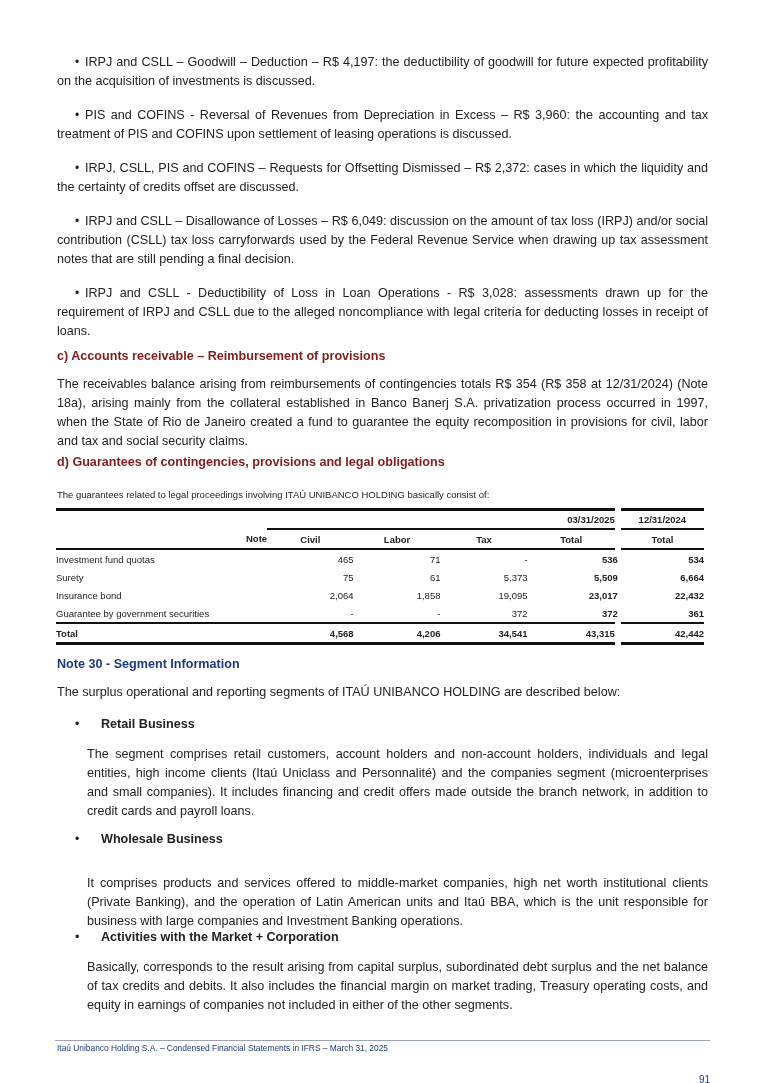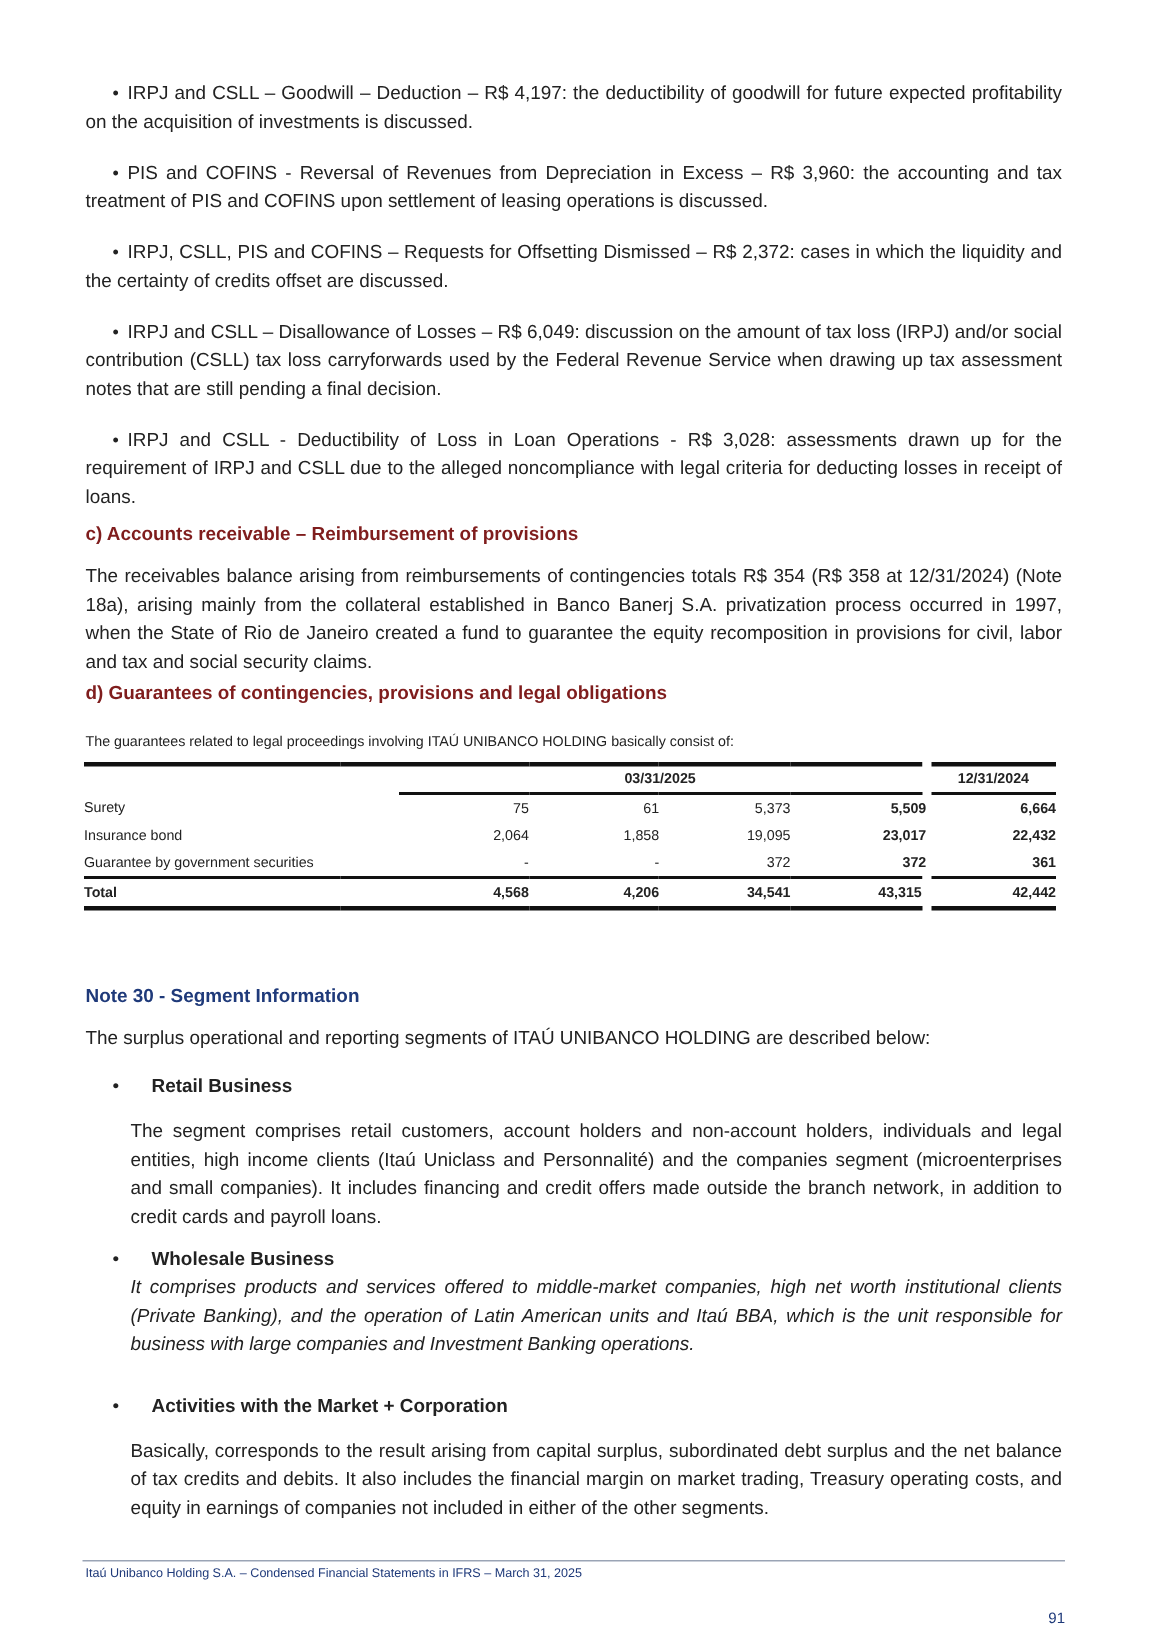--- a/index.html
+++ b/index.html
@@ -70,22 +70,40 @@
   </div>
 </div>
 
 <div style="position:absolute; left:52px; top:0; width:660px; height:660px;">
   <div class="tbl-intro">The guarantees related to legal proceedings involving ITAÚ UNIBANCO HOLDING basically consist of:</div>
   <table class="g">
     <tbody>
         <tr class="top">
       <td class="c-lbl"></td>
       <td class="c-note"></td>
-      <td colspan="4" class="b uline" style="text-align:center;">03/31/2025</td>
+      <td colspan="4" class="b uline" style="text-align:right;">03/31/2025</td>
       <td class="b uline gap" style="text-align:center;">12/31/2024</td>
+    </tr>
+    <tr class="hdr2">
+      <td class="c-lbl"></td>
+      <td class="c-note b">Note</td>
+      <td class="c-num b" style="text-align:center;">Civil</td>
+      <td class="c-num b" style="text-align:center;">Labor</td>
+      <td class="c-num b" style="text-align:center;">Tax</td>
+      <td class="c-num b" style="text-align:center;">Total</td>
+      <td class="c-last b gap" style="text-align:center;">Total</td>
+    </tr>
+    <tr>
+      <td class="c-lbl">Investment fund quotas</td>
+      <td class="c-note"></td>
+      <td class="c-num">465</td>
+      <td class="c-num">71</td>
+      <td class="c-num">-</td>
+      <td class="c-num b">536</td>
+      <td class="c-last b">534</td>
     </tr>
     <tr>
       <td class="c-lbl">Surety</td>
       <td class="c-note"></td>
       <td class="c-num">75</td>
       <td class="c-num">61</td>
       <td class="c-num">5,373</td>
       <td class="c-num b">5,509</td>
       <td class="c-last b">6,664</td>
     </tr>
@@ -131,21 +149,21 @@
   <div class="seg-head" style="top:717px;">
     <span class="dot">•</span>
     <span class="lbl">Retail Business</span>
   </div>
   <div class="seg-body" style="top:745px;">The segment comprises retail customers, account holders and non-account holders, individuals and legal entities, high income clients (Itaú Uniclass and Personnalité) and the companies segment (microenterprises and small companies). It includes financing and credit offers made outside the branch network, in addition to credit cards and payroll loans.</div>
 
   <div class="seg-head" style="top:832px;">
     <span class="dot">•</span>
     <span class="lbl">Wholesale Business</span>
   </div>
-  <div class="seg-body" style="top:849px;font-style:italic;">It comprises products and services offered to middle-market companies, high net worth institutional clients (Private Banking), and the operation of Latin American units and Itaú BBA, which is the unit responsible for business with large companies and Investment Banking operations.</div>
+  <div class="seg-body" style="top:874px;">It comprises products and services offered to middle-market companies, high net worth institutional clients (Private Banking), and the operation of Latin American units and Itaú BBA, which is the unit responsible for business with large companies and Investment Banking operations.</div>
 
   <div class="seg-head" style="top:930px;">
     <span class="dot">•</span>
     <span class="lbl">Activities with the Market + Corporation</span>
   </div>
   <div class="seg-body" style="top:958px;">Basically, corresponds to the result arising from capital surplus, subordinated debt surplus and the net balance of tax credits and debits. It also includes the financial margin on market trading, Treasury operating costs, and equity in earnings of companies not included in either of the other segments.</div>
 </div>
 
 <div class="footer-line"></div>
 <div class="footer-text">Itaú Unibanco Holding S.A. – Condensed Financial Statements in IFRS – March 31, 2025</div>

